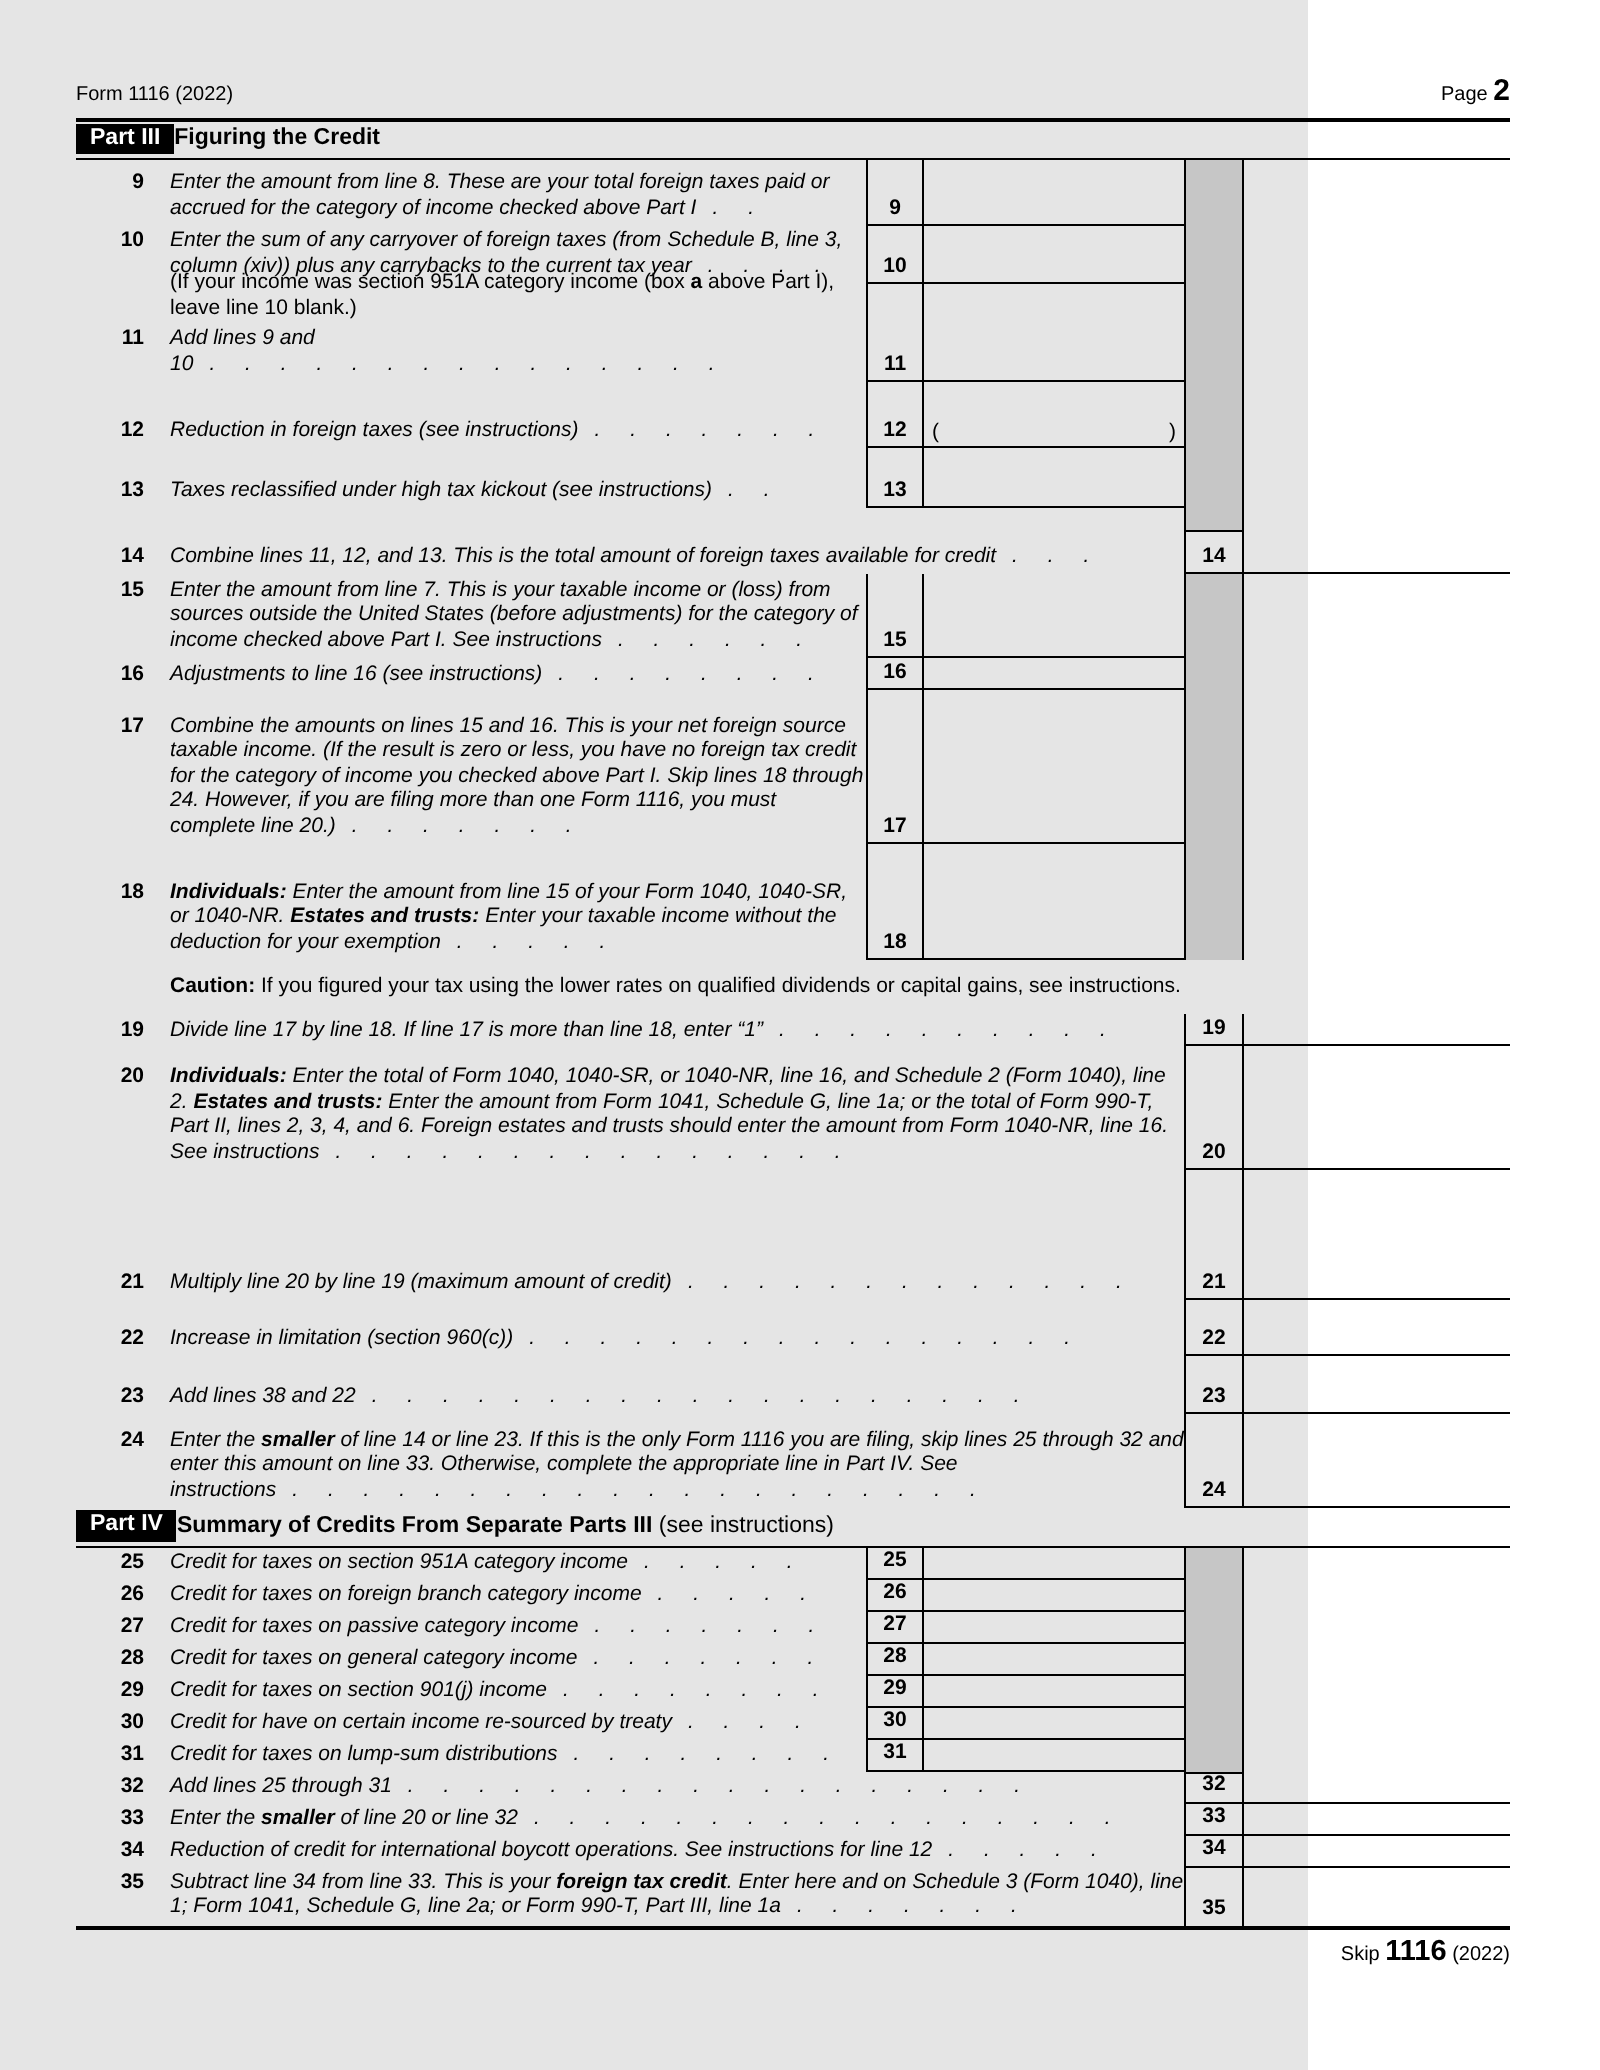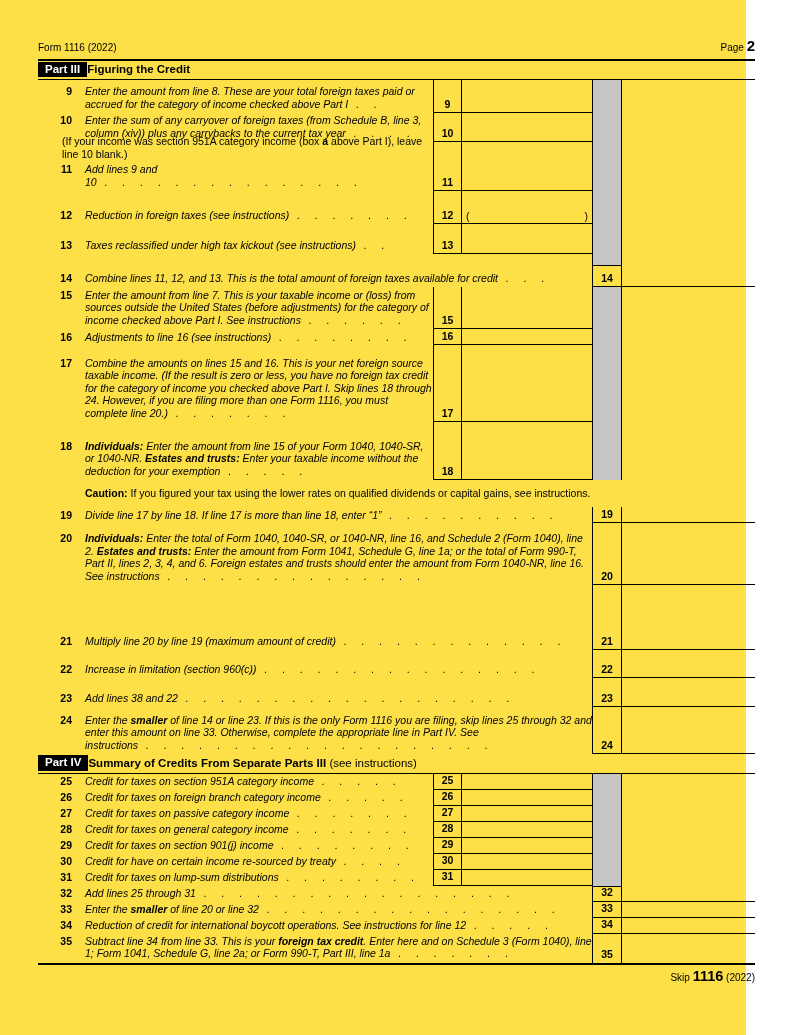--- a/index.html
+++ b/index.html
@@ -1,18 +1,18 @@
 <!DOCTYPE html>
 <html><head>
 <meta charset="utf-8">
 <style>
   * { box-sizing: border-box; margin: 0; padding: 0; }
   body { background: #fff; }
   .page {
-    width: 746px; height: 1035px; background: #fde047; position: relative;
+    width: 654px; height: 1035px; background: #e5e5e5; position: relative;
     font-family: "Liberation Sans", sans-serif; font-size: 10.5px; color: #000;
     line-height: 12.5px;
   }
   .content { position: absolute; left: 38px; top: 40px; width: 717px; }
 
   
   .hdr { display: flex; justify-content: space-between; align-items: flex-end;
          padding-bottom: 4px; border-bottom: 2.5px solid #000; font-size: 10px; }
   .pgnum { font-size: 15px; font-weight: bold; }
 
@@ -27,21 +27,21 @@
 
   
   .row  { display: flex; align-items: stretch; }
   .desc { width: 395px; display: flex; flex-direction: column; justify-content: flex-end;
           padding-bottom: 3px; }
   .descw{ width: 554px; display: flex; flex-direction: column; justify-content: flex-end;
           padding-bottom: 3px; }
   .dwrap{ display: flex; }
   .dnum { width: 34px; text-align: right; font-weight: bold; flex: none; }
   .dtext{ flex: 1; padding-left: 13px; font-style: italic; }
-  .note { margin-left: 24px; margin-bottom: 3px; }
+  .note { margin-left: 47px; margin-bottom: 3px; }
   .note-gap { margin-bottom: 14px; }
   .dots { letter-spacing: 6px; margin-left: 8px; white-space: nowrap; }
 
   .nbox { width: 28px; flex: none; border-left: 1px solid #000; border-bottom: 1px solid #000;
           display: flex; align-items: flex-end; justify-content: center;
           font-weight: bold; padding-bottom: 2px; }
   .abox { width: 131px; flex: none; border-left: 1px solid #000; border-bottom: 1px solid #000;
           display: flex; align-items: flex-end; justify-content: space-between;
           padding: 0 4px 1px 4px; }
   .gband{ width: 30px; flex: none; background: #c6c6c6;

